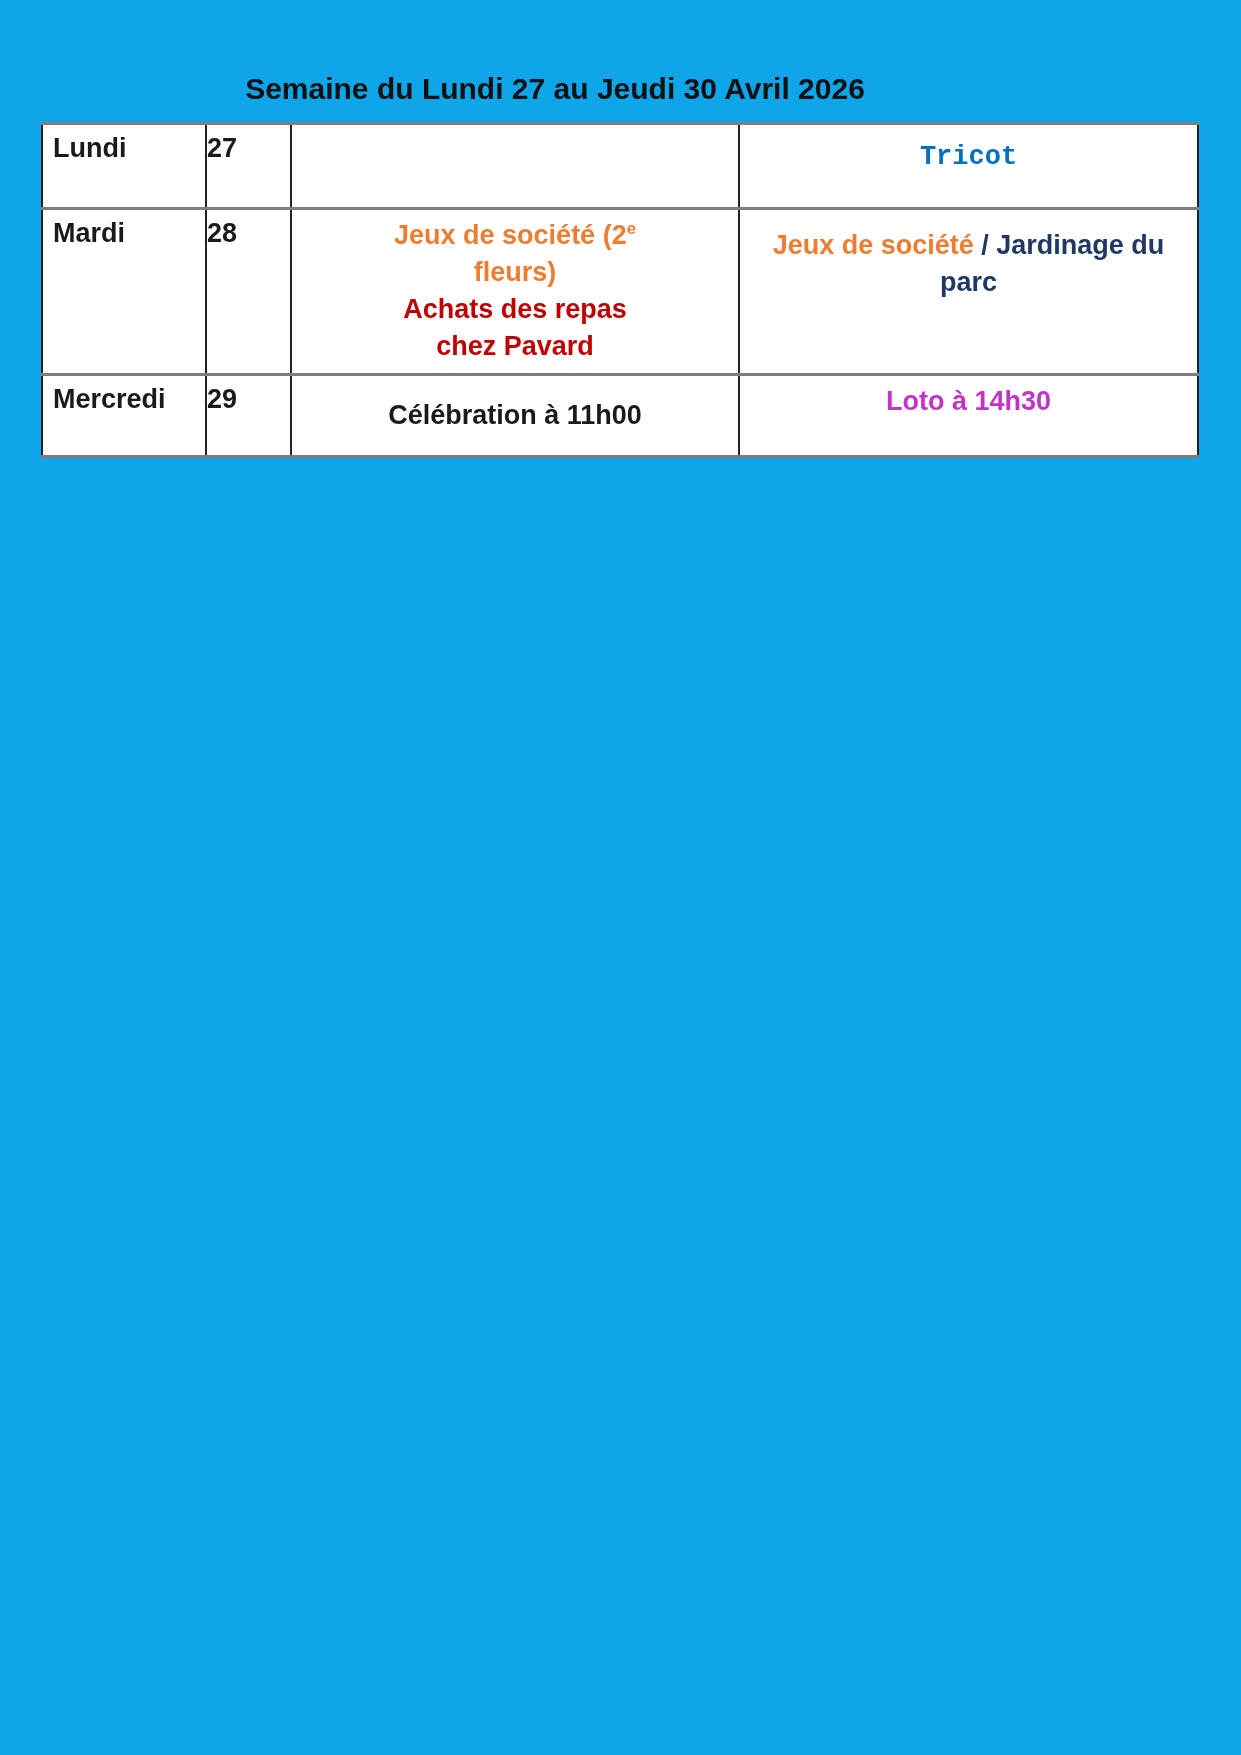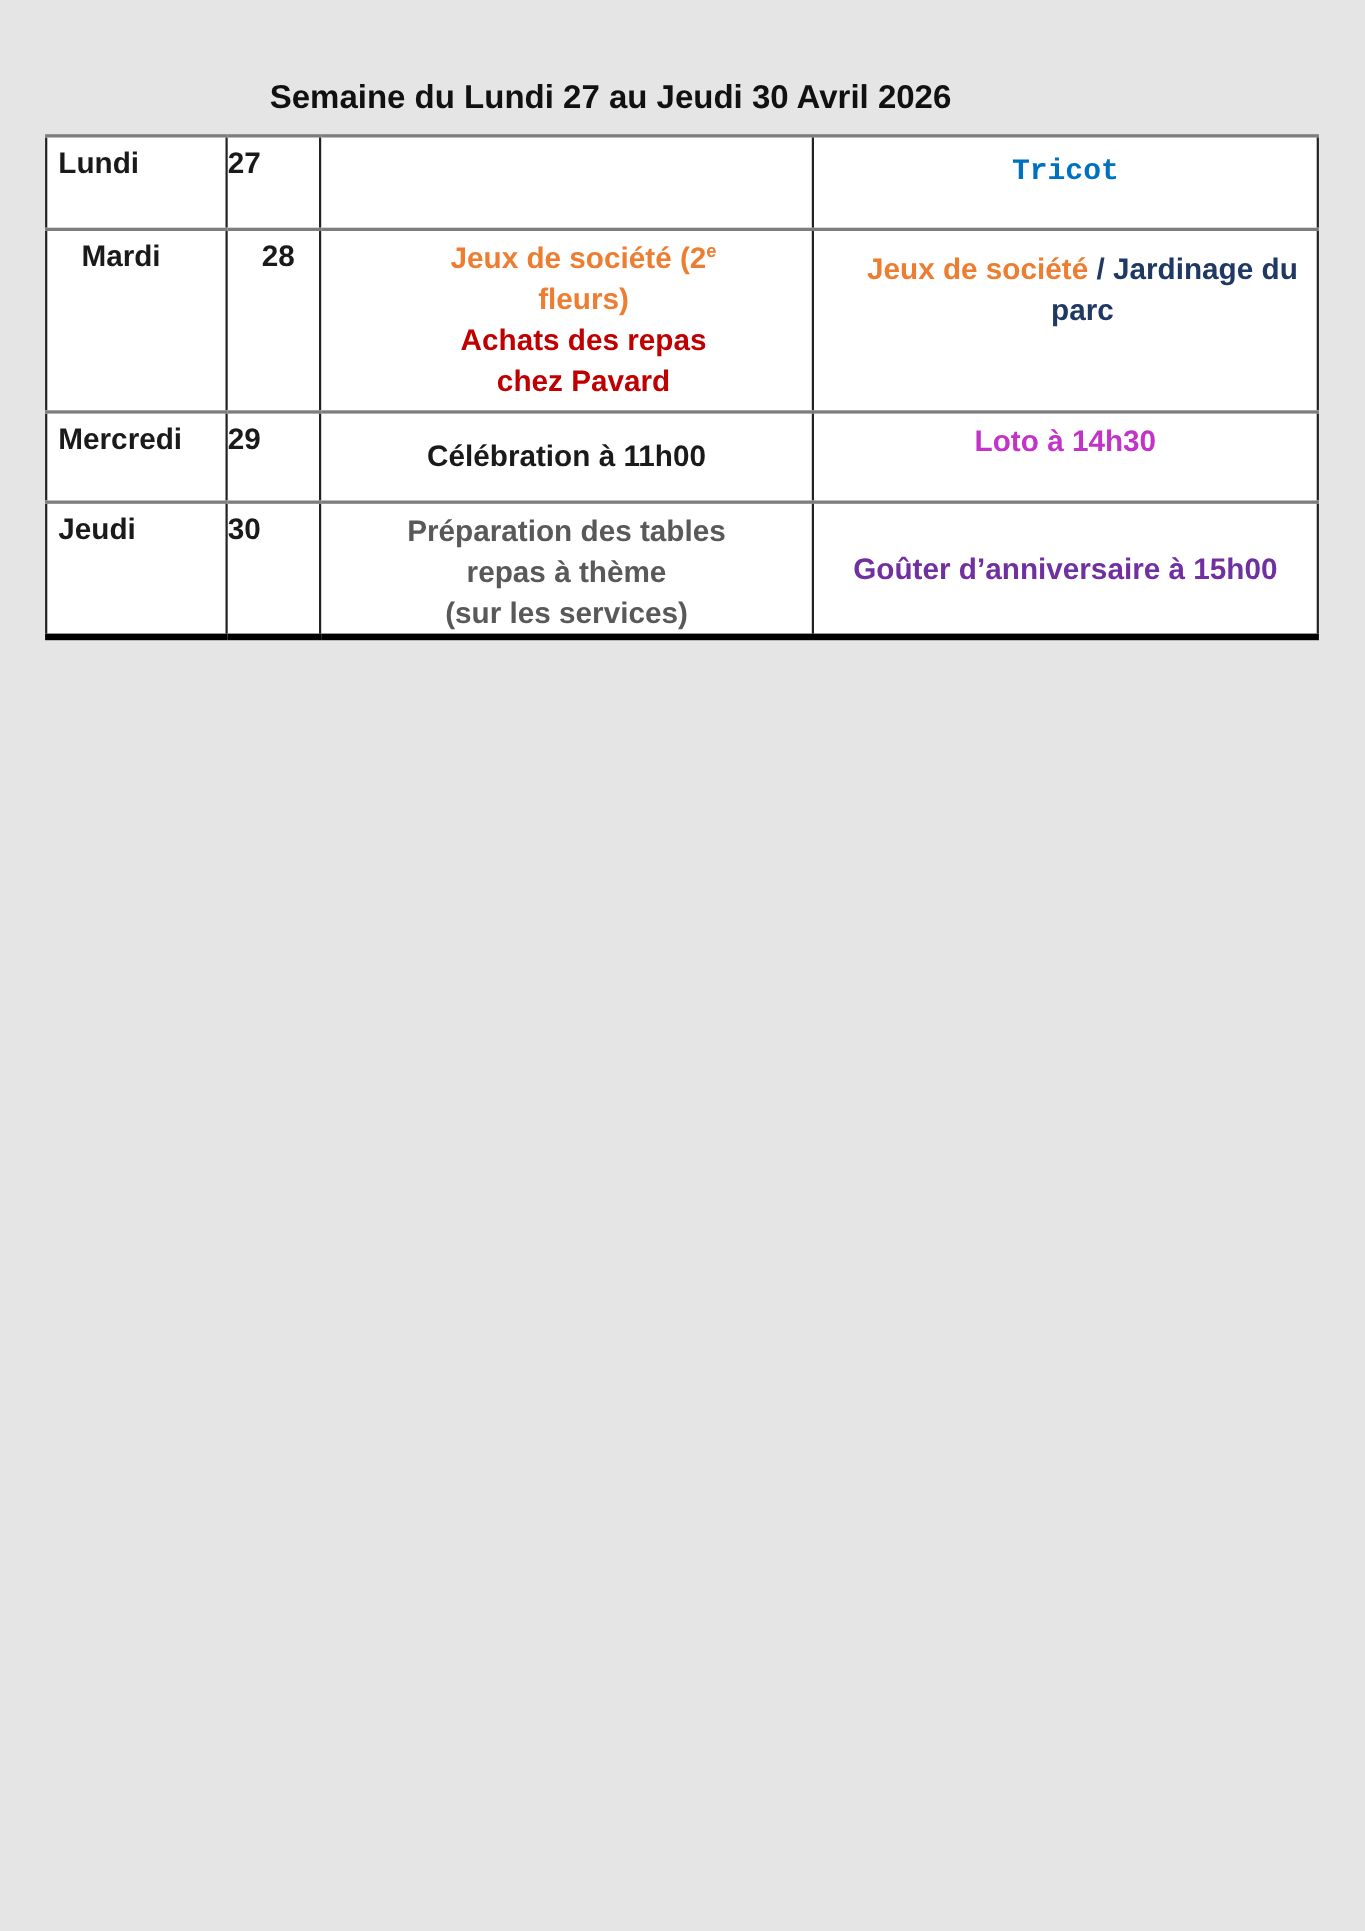--- a/index.html
+++ b/index.html
@@ -3,21 +3,21 @@
 <meta charset="utf-8">
 <style>
   * { margin:0; padding:0; box-sizing:border-box; }
   html,body { background:#ffffff; }
   body {
     width:1241px; height:1755px;
     font-family:"Liberation Sans","DejaVu Sans",sans-serif;
     color:#1a1a1a;
     overflow:hidden;
   }
-  .page { width:1241px; height:1755px; background:#e5e5e5; position:relative; }
+  .page { width:1241px; height:1755px; background:#0ea5e9; position:relative; }
 
   .doc-title {
     padding-top:72px;
     width:1030px;
     margin-left:40px;
     text-align:center;
     font-size:30px;
     font-weight:bold;
     color:#111111;
   }
@@ -38,21 +38,21 @@
     border-right:2px solid #222222;
     border-top:3px solid #7d7d7d;
     border-bottom:3px solid #7d7d7d;
     vertical-align:top;
     font-weight:bold;
     font-size:27px;
     line-height:37px;
     background:#ffffff;
   }
   tr.row-lundi    td { height:85px; }
-  tr.row-mardi    td { height:166px;padding-left:31px; }
+  tr.row-mardi    td { height:166px; }
   tr.row-mercredi td { height:82px; }
   tr.row-jeudi    td { height:122px; }
   tr.row-jeudi    td { border-bottom:6px solid #000000; }
 
   td.day  { text-align:left; padding:5px 0 0 10px; color:#1a1a1a; }
   td.date { text-align:left; padding-top:5px; color:#1a1a1a; }
   td.act  { text-align:center; }
 
   .vmid { vertical-align:middle; }
   .pt-sm { padding-top:7px; }
@@ -133,32 +133,16 @@
         <span>29</span>
       </td>
       <td class="act c-black vmid">
         <span>Célébration à 11h00</span>
       </td>
       <td class="act c-magenta pt-sm">
         <span>Loto à 14h30</span>
       </td>
     </tr>
 
-    <tr class="row-jeudi">
-      <td class="day">
-        <span>Jeudi</span>
-      </td>
-      <td class="date">
-        <span>30</span>
-      </td>
-      <td class="act c-gray pt-sm">
-        <div class="line">Préparation des tables</div>
-        <div class="line">repas à thème</div>
-        <div class="line">(sur les services)</div>
-      </td>
-      <td class="act c-purple vmid">
-        <span class="line">Goûter d’anniversaire à 15h00</span>
-      </td>
-    </tr>
   </tbody>
     </table>
 
 </div>
 
 </body></html>

